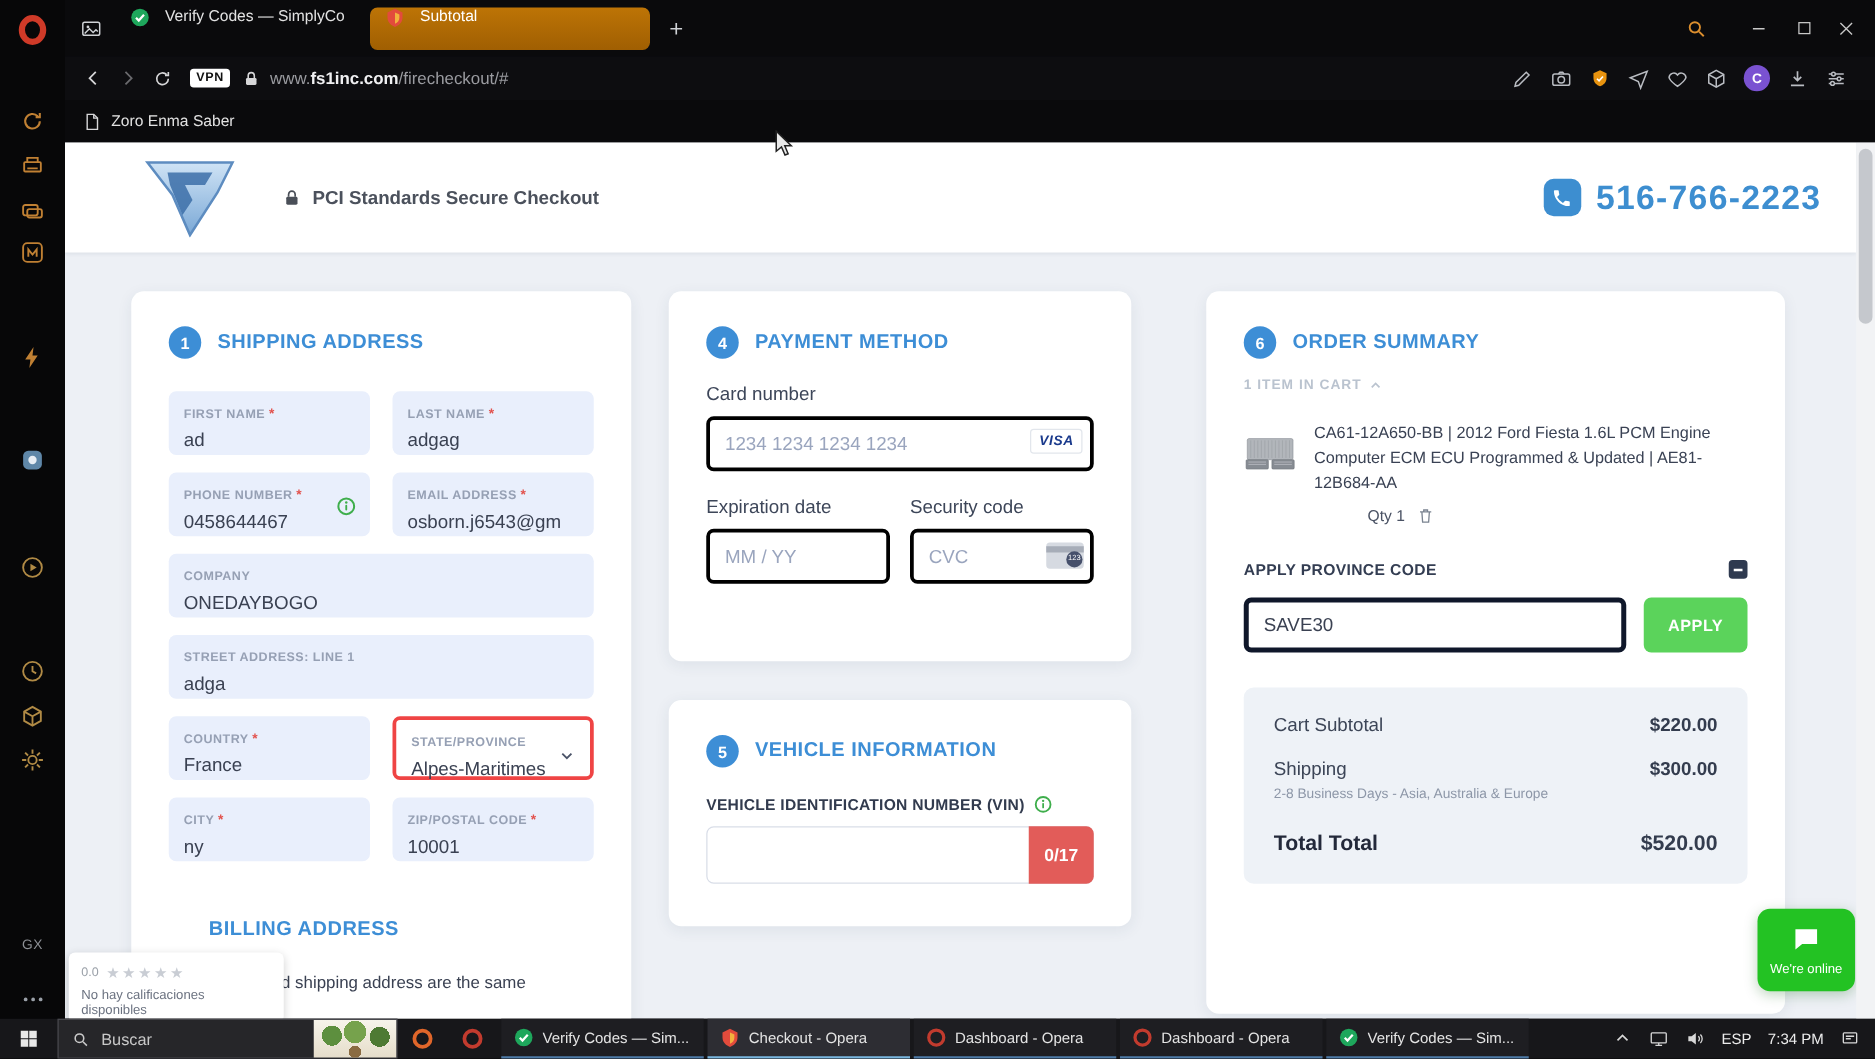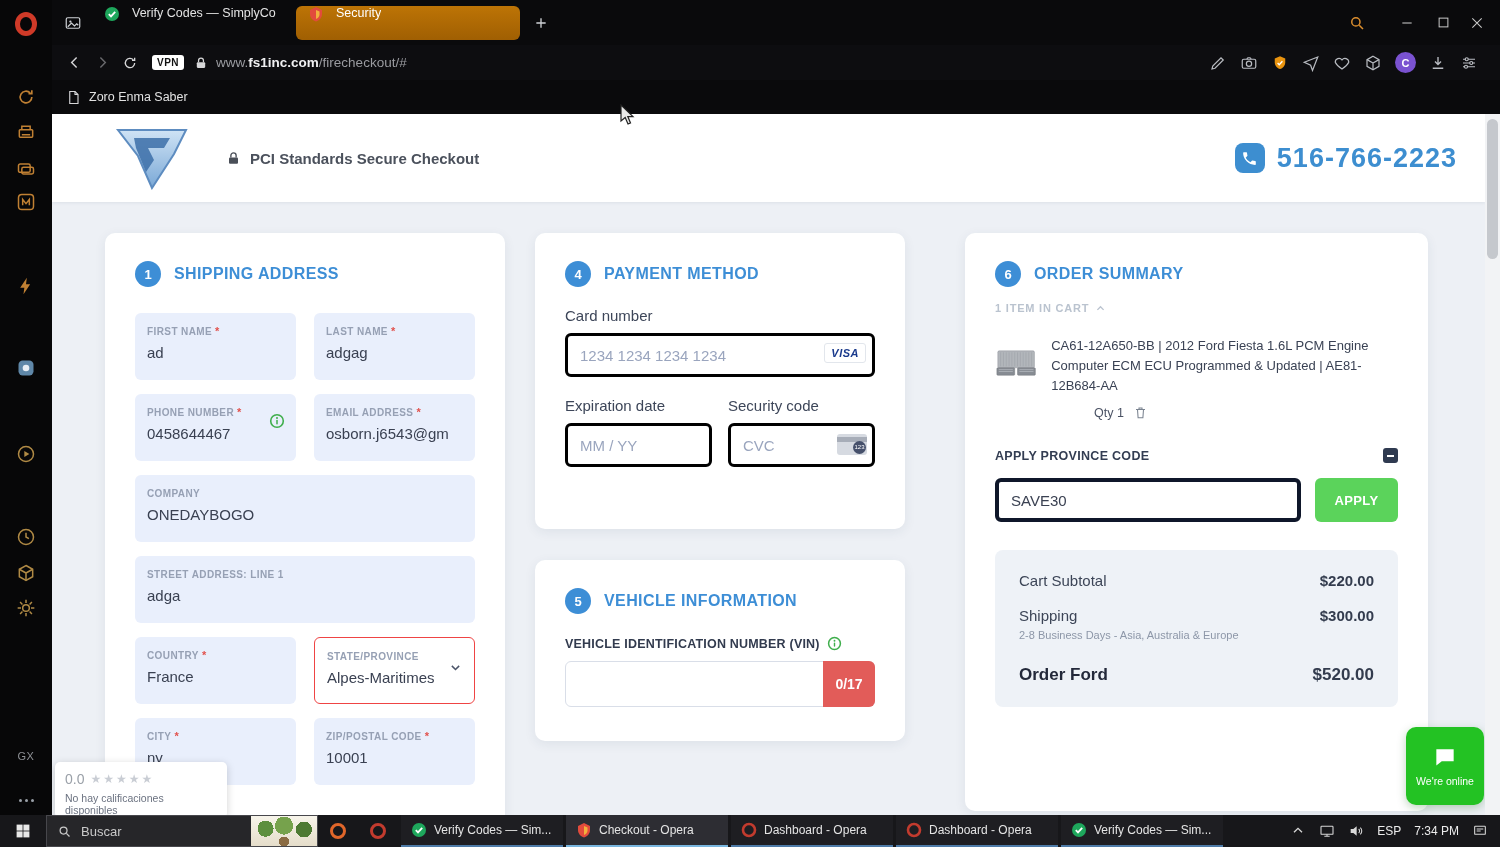--- a/index.html
+++ b/index.html
@@ -61,26 +61,26 @@
   .card-payment  { left:483px; top:119px; width:370px; height:296px; }
   .card-vehicle  { left:483px; top:446px; width:370px; height:181px; }
   .card-summary  { left:913px; top:119px; width:463px; height:578px; }
 
   .step { display:flex; align-items:center; gap:13px; }
   .step-num { width:26px; height:26px; border-radius:50%; background:#3d8ed6; color:#fff; font-size:13px; font-weight:bold; display:flex; align-items:center; justify-content:center; flex:0 0 26px; }
   .step-title { color:#3d8ed6; font-weight:bold; font-size:16px; letter-spacing:.4px; }
 
   
   .fields { display:grid; grid-template-columns:1fr 1fr; gap:14px 18px; margin-top:26px; }
-  .field { background:#e9effc; border-radius:6px; height:67px; padding:8px 12px; position:relative; }
+  .field { background:#e9effc; border-radius:6px; height:51px; padding:8px 12px; position:relative; }
   .field.full { grid-column:1 / 3; }
   .flabel { font-size:10px; color:#96a0b4; font-weight:bold; letter-spacing:.4px; }
   .fvalue { font-size:15px; color:#3a4152; margin-top:5px; }
   .req { color:#e2514c; font-size:11px; margin-left:3px; }
-  .field.select { background:#fff; border:1px solid #ef4444; }
+  .field.select { background:#fff; border:3px solid #ef4444; }
   .field-ic-right { position:absolute; right:11px; top:19px; }
   .chev-right { position:absolute; right:12px; top:22px; color:#4a5368; }
 
   .billing-head { margin-top:46px; padding-left:32px; }
   .same-row { margin-top:24px; padding-left:10px; display:flex; align-items:center; gap:9px; }
   .checkbox { width:16px; height:16px; border-radius:3px; background:#3d8ed6; display:flex; align-items:center; justify-content:center; flex:0 0 16px; }
   .same-label { font-size:13.5px; color:#3a4152; }
 
   
   .pm-label { font-size:15px; color:#3d4659; margin-top:20px; }
@@ -118,27 +118,27 @@
   .t-row { display:flex; justify-content:space-between; align-items:baseline; }
   .t-row + .t-row { margin-top:18px; }
   .t-label { font-size:15px; color:#3c4557; }
   .t-value { font-size:15px; color:#333c4e; font-weight:bold; }
   .t-note { font-size:11px; color:#8d97a8; margin-top:4px; }
   .t-total .t-label { font-size:17px; font-weight:bold; color:#23293a; }
   .t-total .t-value { font-size:17px; }
   .t-total { margin-top:24px !important; }
 
   
-  .chat-widget { position:absolute; left:1354px; top:613px; width:78px; height:78px; background:#23c223; border-radius:10px; z-index:25; display:flex; flex-direction:column; align-items:center; justify-content:center; gap:4px; box-shadow:0 3px 10px rgba(0,90,0,.25); }
+  .chat-widget { position:absolute; left:1354px; top:613px; width:78px; height:66px; background:#23c223; border-radius:10px; z-index:25; display:flex; flex-direction:column; align-items:center; justify-content:center; gap:4px; box-shadow:0 3px 10px rgba(0,90,0,.25); }
   .chat-widget span { color:#fff; font-size:10.5px; }
 
   
   .rating-tip { position:absolute; left:3px; top:648px; width:172px; height:56px; background:#fff; border-radius:5px; box-shadow:0 2px 8px rgba(0,0,0,.18); z-index:26; padding:9px 10px; }
   .rating-top { display:flex; align-items:center; gap:6px; }
-  .rating-score { font-size:14px; color:#9aa0a8; }
+  .rating-score { font-size:10px; color:#9aa0a8; }
   .rating-stars { font-size:12px; color:#c9cdd4; letter-spacing:2px; }
   .rating-text { font-size:10.5px; color:#6b7280; margin-top:5px; }
 
   
   .taskbar { position:absolute; left:0; bottom:0; width:100%; height:32px; background:#17171a; display:flex; align-items:stretch; z-index:50; }
   .start-btn { width:46px; display:flex; align-items:center; justify-content:center; }
   .tb-search { width:272px; background:#262629; border:1px solid #47474c; display:flex; align-items:center; padding-left:10px; gap:9px; }
   .tb-search span { font-size:13px; color:#c9c9c9; }
   .search-img { margin-left:auto; width:66px; height:30px;
      background:
@@ -246,21 +246,21 @@
           <circle cx="8" cy="8" r="7" fill="#1ea75c"></circle>
           <path d="M4.8 8.2l2.2 2.2 4.2-4.6" stroke="#fff" stroke-width="1.8" fill="none"></path>
         </svg>
       <span class="tab-label">Verify Codes — SimplyCo</span>
     </div>
     <div class="tab active">
       <svg class="favicon16" viewBox="0 0 16 16">
           <path d="M8 1 14 4v4c0 4-3 6.5-6 7.5C5 14.5 2 12 2 8V4l6-3z" fill="#e24b3c"></path>
           <path d="M8 4l3.5 1.5v2.7C11.5 10.6 10 12.3 8 13V4z" fill="#f2b13d"></path>
         </svg>
-      <span class="tab-label">Security</span>
+      <span class="tab-label">Subtotal</span>
     </div>
     <div class="newtab">
       <svg viewBox="0 0 24 24" width="16" height="16" fill="none" stroke="#cfd2d6" stroke-width="2">
           <path d="M12 5v14M5 12h14"></path>
         </svg>
     </div>
     <div class="win-ctrl" style="right:128px">
       <svg viewBox="0 0 24 24" width="18" height="18" fill="none" stroke="#dd8f2e" stroke-width="2">
           <circle cx="10.5" cy="10.5" r="5.5"></circle>
           <path d="M15 15l5 5"></path>
@@ -546,21 +546,21 @@
           <span class="t-value">$220.00</span>
         </div>
         <div class="t-row">
           <span>
             <span class="t-label">Shipping</span>
             <div class="t-note">2-8 Business Days - Asia, Australia &amp; Europe</div>
           </span>
           <span class="t-value">$300.00</span>
         </div>
         <div class="t-row t-total">
-          <span class="t-label">Order Ford</span>
+          <span class="t-label">Total Total</span>
           <span class="t-value">$520.00</span>
         </div>
       </div>
     </div>
 
     <div class="rating-tip">
       <div class="rating-top">
         <span class="rating-score">0.0</span>
         <span class="rating-stars">★★★★★</span>
       </div>

